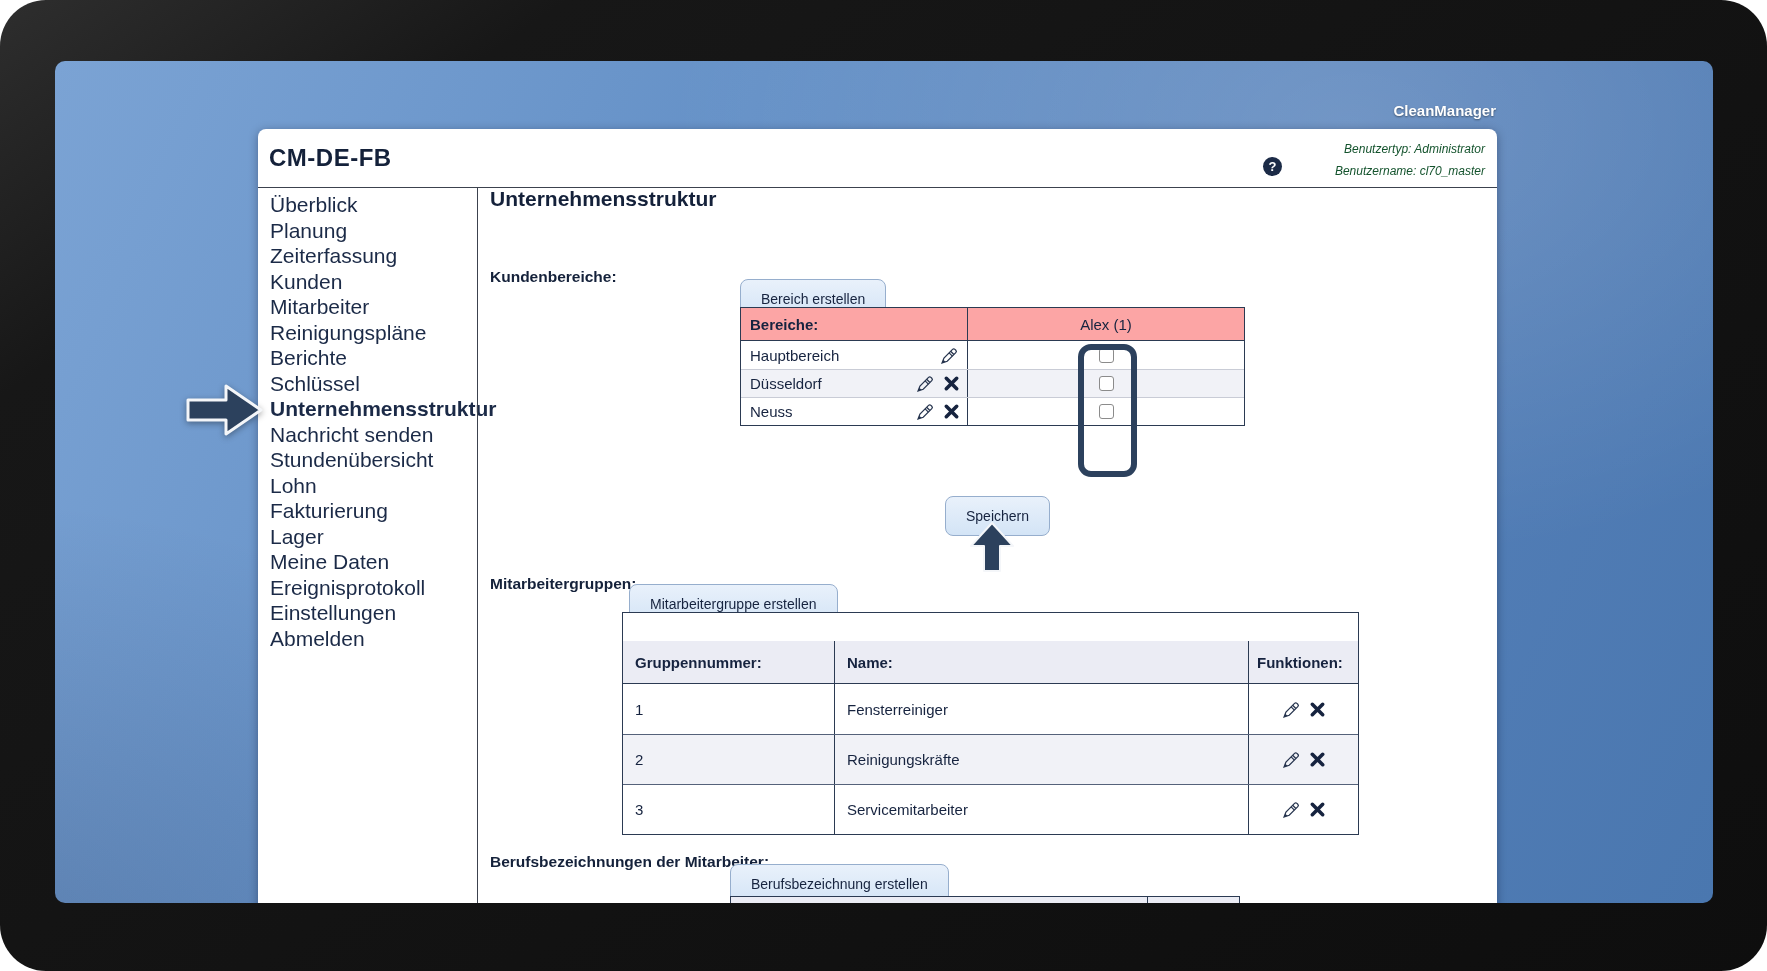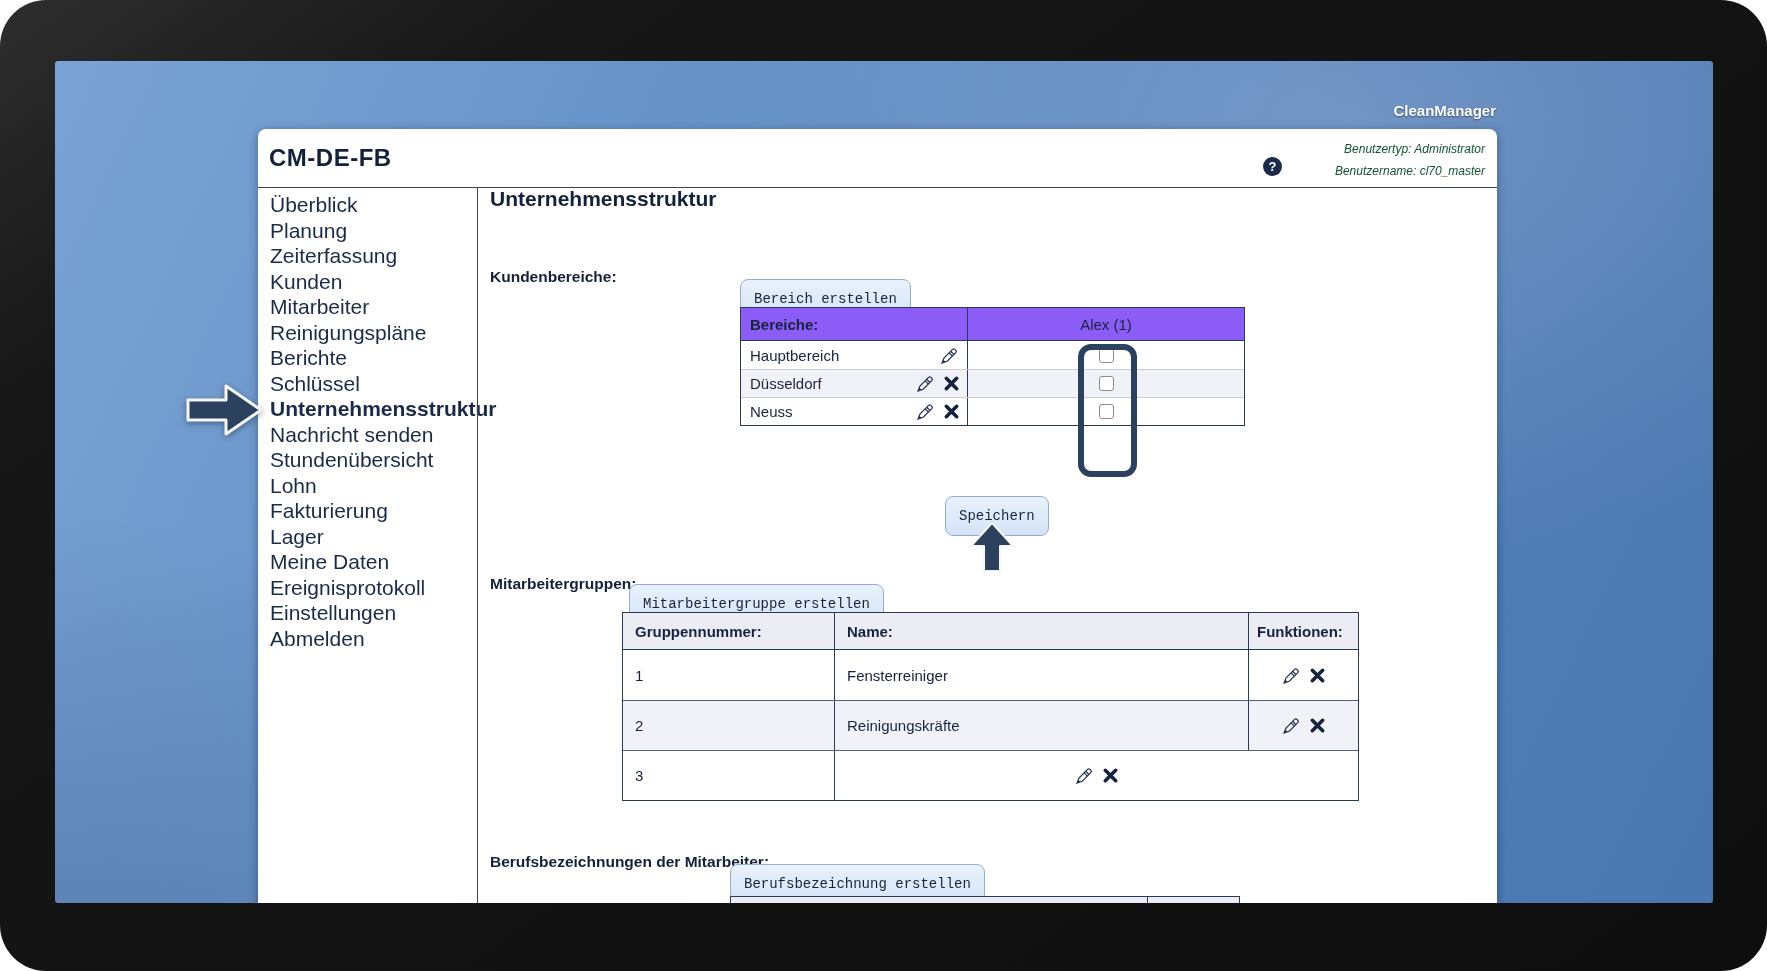--- a/index.html
+++ b/index.html
@@ -10,21 +10,21 @@
     color:#16233f;
   }
   
   .bezel {
     position:absolute; inset:0; border-radius:46px;
     background:linear-gradient(145deg,#2e2e2e 0%,#171717 18%,#121212 60%,#0e0e0e 100%);
   }
   
   .screen {
     position:absolute; left:55px; top:61px; width:1658px; height:842px;
-    border-radius:3px; overflow:hidden;
+    border-radius:10px; overflow:hidden;
     background:
       radial-gradient(1100px 700px at 78% 8%, rgba(255,255,255,0.16), transparent 62%),
       radial-gradient(1300px 850px at -8% 112%, rgba(0,10,40,0.20), transparent 60%),
       linear-gradient(115deg,#7ba3d4 0%,#6591c7 35%,#547fb8 70%,#4a77af 100%);
   }
   .brand {
     position:absolute; top:41px; right:217px;
     font-size:15px; font-weight:bold; color:#ffffff;
     text-shadow:0 1px 2px rgba(0,0,0,0.45);
   }
@@ -51,51 +51,51 @@
     position:absolute; left:-72px; top:254px; width:78px; height:54px;
     filter:drop-shadow(0 2px 3px rgba(0,0,0,0.35));
   }
   
   .page-title { position:absolute; left:232px; top:58px; font-size:21px; font-weight:bold; color:#14213a; }
   .section-label { position:absolute; left:232px; font-size:15.5px; font-weight:bold; color:#14213a;margin-top:24px; }
   .lbl-areas { top:115px; }
   .lbl-groups { top:422px; }
   .lbl-jobs { top:700px; }
   .btn {
-    position:absolute; height:40px; padding:0 13px; font-size:14px; color:#16233f;
+    position:absolute; height:40px; padding:0 20px; font-size:14px; color:#16233f;
     background:linear-gradient(#e9f1fb,#d3e4f6); border:1px solid #96aecd; border-radius:8px;
     display:inline-flex; align-items:center; cursor:pointer;
-    font-family:Liberation Mono, monospace;
+    font-family:Liberation Sans, sans-serif;
   }
   .btn-area { left:482px; top:150px; }
   .btn-save { left:687px; top:367px; }
   .btn-group { left:371px; top:455px; }
   .btn-job { left:472px; top:735px; }
   
   .table1 { position:absolute; left:482px; top:178px; width:505px; border:1px solid #2b3a52; background:#fff; }
-  .t1-head { display:flex; height:33px; background:#8b5cf6; border-bottom:1px solid #2b3a52; font-size:15px; }
+  .t1-head { display:flex; height:33px; background:#fca5a5; border-bottom:1px solid #2b3a52; font-size:15px; }
   .t1-head .c1 { width:227px; border-right:1px solid #2b3a52; font-weight:bold; padding-left:9px; display:flex; align-items:center; }
   .t1-head .c2 { flex:1; display:flex; align-items:center; justify-content:center; }
   .t1-row { display:flex; height:28px; font-size:15px; }
   .t1-row + .t1-row { border-top:1px solid #c9ccd6; }
   .t1-row:nth-child(even) { background:#f1f2f7; }
   .t1-name { width:227px; border-right:1px solid #2b3a52; display:flex; align-items:center; padding-left:9px; }
   .t1-name .cell-text { flex:1; }
   .icons { display:flex; align-items:center; gap:7px; padding-right:7px; }
   .icon { display:inline-flex; align-items:center; justify-content:center; cursor:pointer; }
   .t1-check { flex:1; display:flex; align-items:center; justify-content:center; }
   .checkbox { width:15px; height:15px; border:1.5px solid #8b8b8b; border-radius:3px; background:#fff; cursor:pointer; }
   .highlight-box {
     position:absolute; left:820px; top:215px; width:59px; height:133px;
     border:6px solid #2c415d; border-radius:13px; pointer-events:none;
   }
   .up-arrow { position:absolute; left:712px; top:392px; width:44px; height:52px; }
   
   .table2 { position:absolute; left:364px; top:483px; width:737px; border:1px solid #2b3a52; background:#fff; }
-  .t2-head { display:flex; height:37px; background:#ebecf4; border-bottom:1px solid #2b3a52; font-size:15px; font-weight:bold; }
+  .t2-head { display:flex; height:43px; background:#ebecf4; border-bottom:1px solid #2b3a52; font-size:15px; font-weight:bold;margin-top:28px; }
   .t2-head > div, .t2-row > div { display:flex; align-items:center; }
   .col-num { width:212px; border-right:1px solid #2b3a52; padding-left:12px; }
   .col-name { width:414px; border-right:1px solid #2b3a52; padding-left:12px; }
   .col-fn { flex:1; padding-left:8px; }
   .t2-row { display:flex; height:50px; font-size:15px; }
   .t2-row + .t2-row { border-top:1px solid #55627a; }
   .t2-row:nth-child(even) { background:#f1f2f7; }
   .t2-row .col-fn { justify-content:center; gap:7px; padding-left:0; }
   
   .table3 { position:absolute; left:472px; top:767px; width:510px; height:40px; border:1px solid #2b3a52; background:#ebecf4; display:flex; }
@@ -275,20 +275,21 @@
       </span>
       <span class="icon">
         <svg width="17" height="17" viewBox="0 0 18 18">
           <path d="M3.5 3.5 L14.5 14.5 M14.5 3.5 L3.5 14.5" stroke="#16233f" stroke-width="3.8" stroke-linecap="round"></path>
         </svg>
       </span>
     </div>
   </div>
           <div class="t2-row">
     <div class="col-num">3</div>
+    <div class="col-name">Servicemitarbeiter</div>
     <div class="col-fn">
       <span class="icon">
         <svg width="21" height="21" viewBox="0 0 22 22" fill="none" stroke="#26344e" stroke-width="1.3">
           <path d="M3.2 18.8 L5.2 13.6 L14.2 4.6 C14.9 3.9 16 3.9 16.7 4.6 L17.6 5.5 C18.3 6.2 18.3 7.3 17.6 8 L8.6 17 L3.2 18.8 Z"></path>
           <path d="M12.2 6.6 L15.6 10"></path>
           <path d="M10.6 8.2 L14 11.6"></path>
           <path d="M3.2 18.8 L4.5 15.4 L6.8 17.6 Z" fill="#26344e" stroke="none"></path>
         </svg>
       </span>
       <span class="icon">

